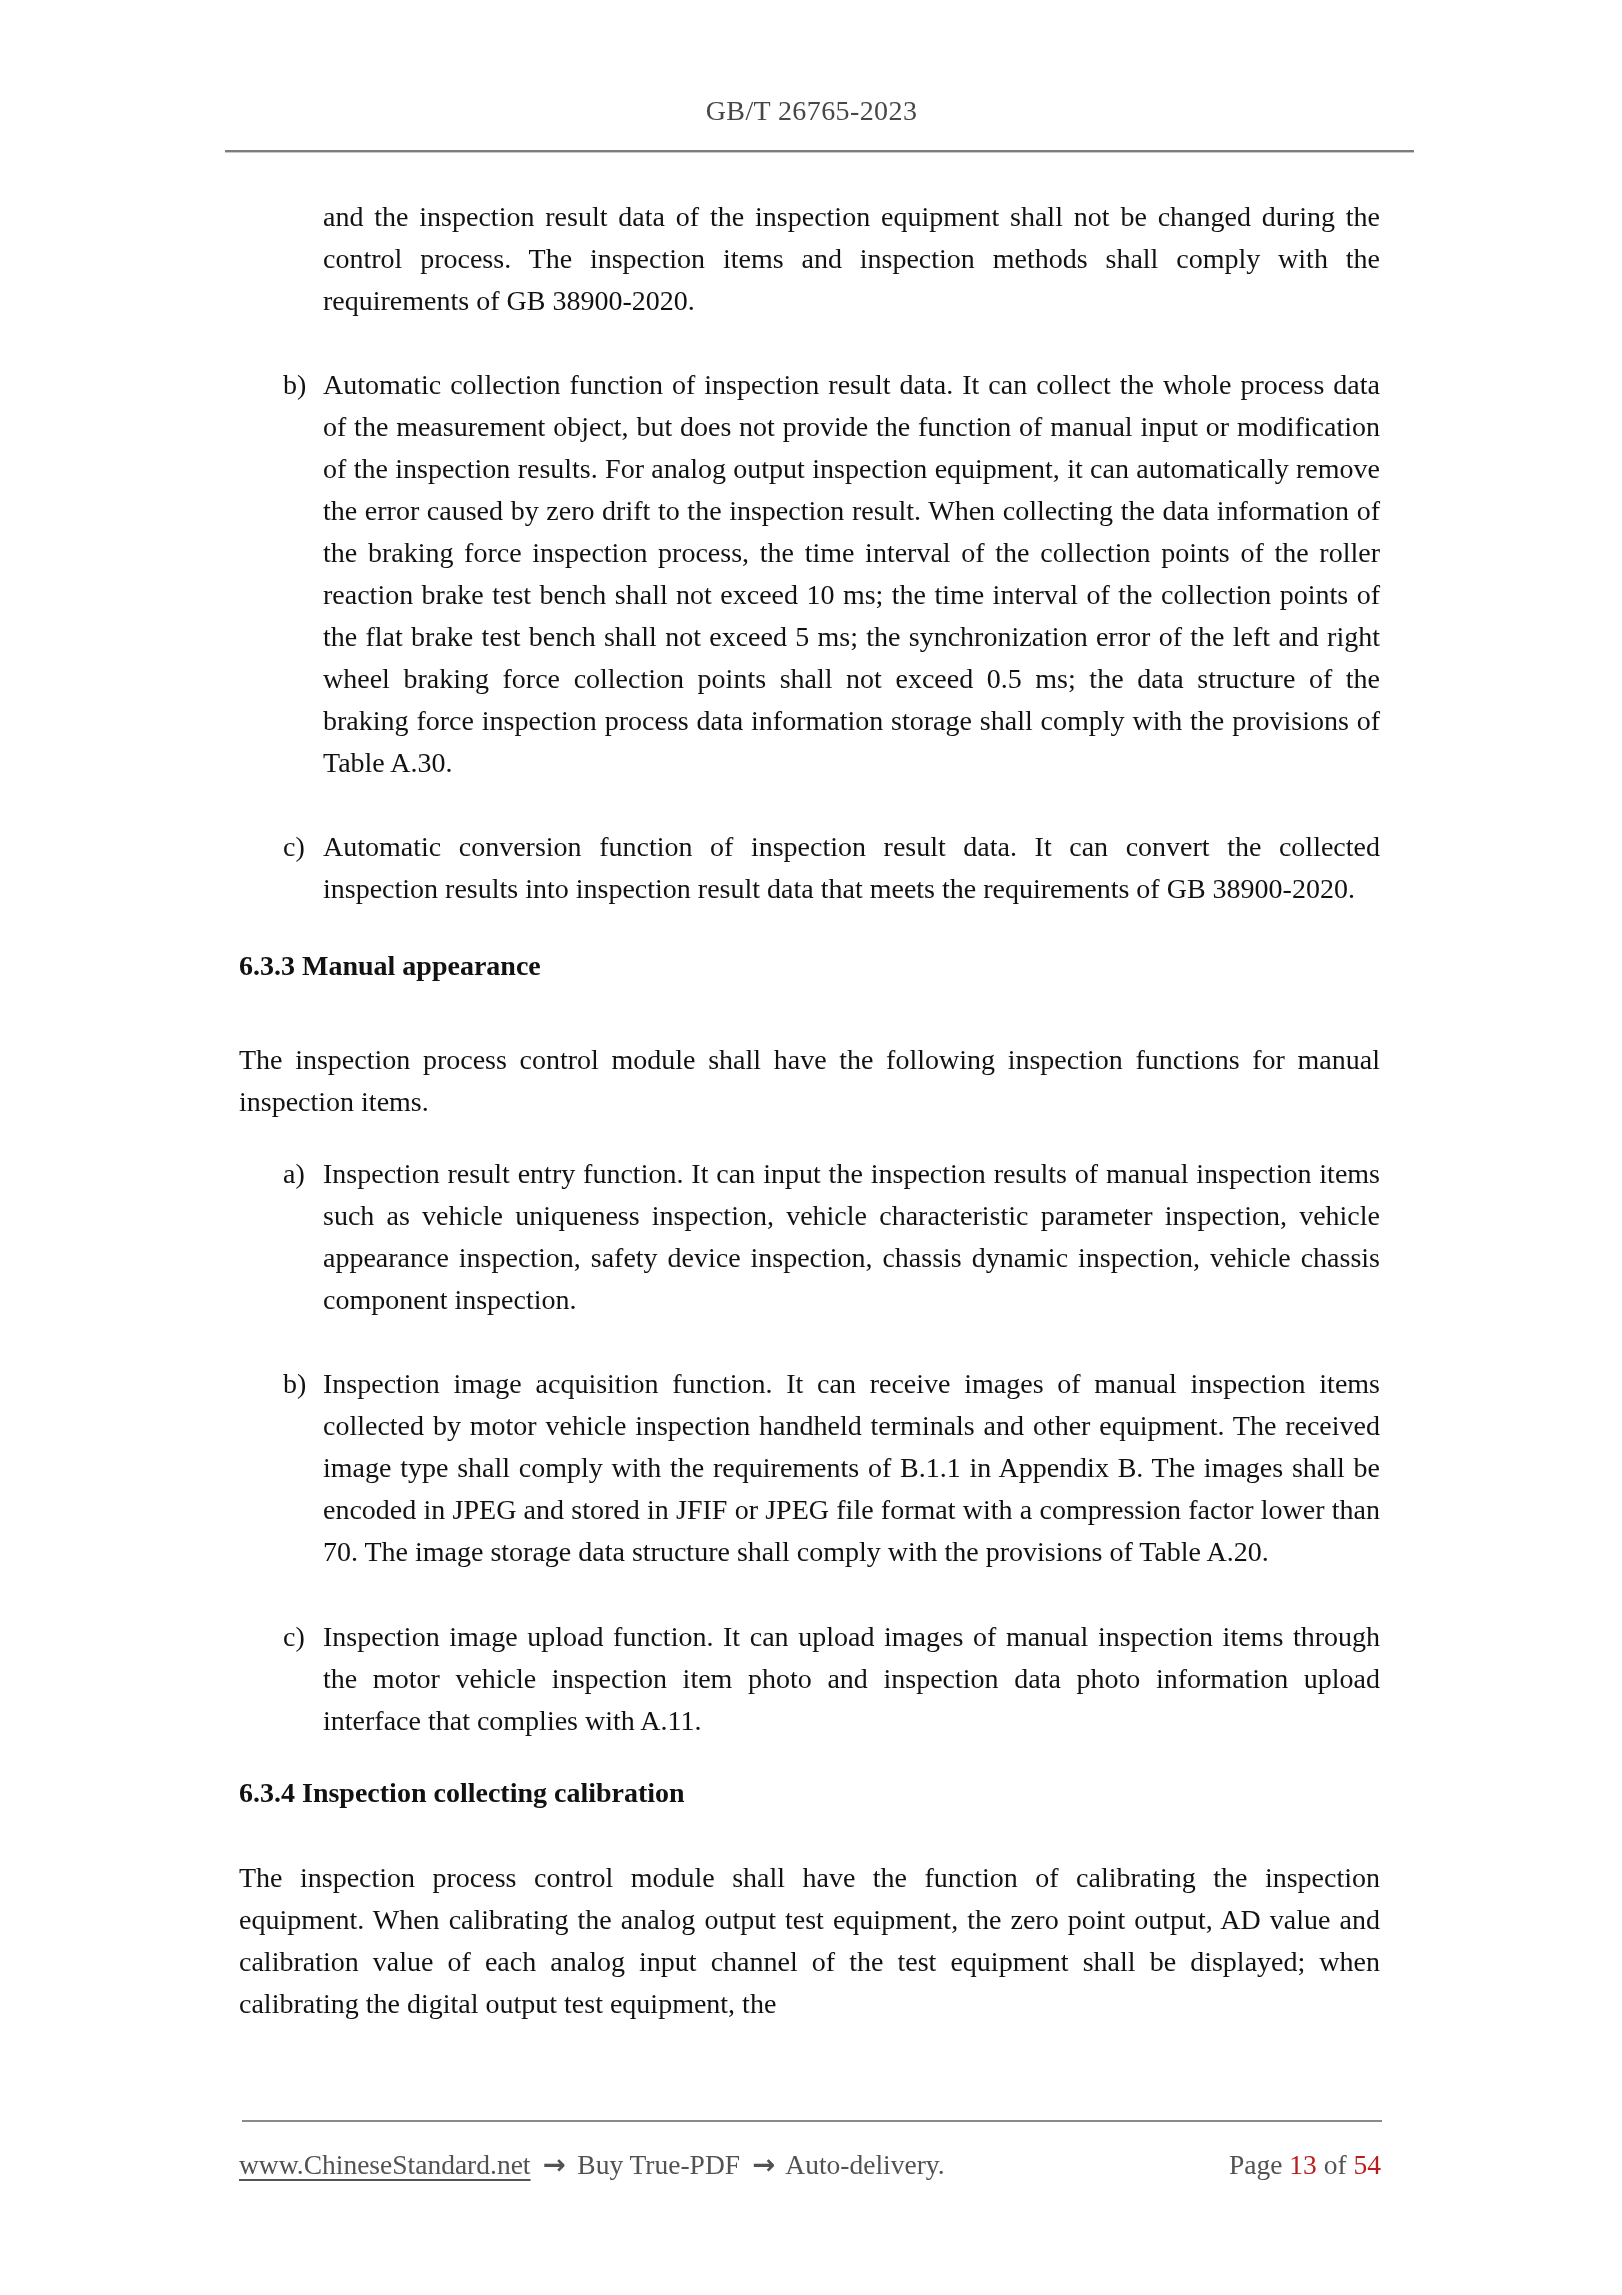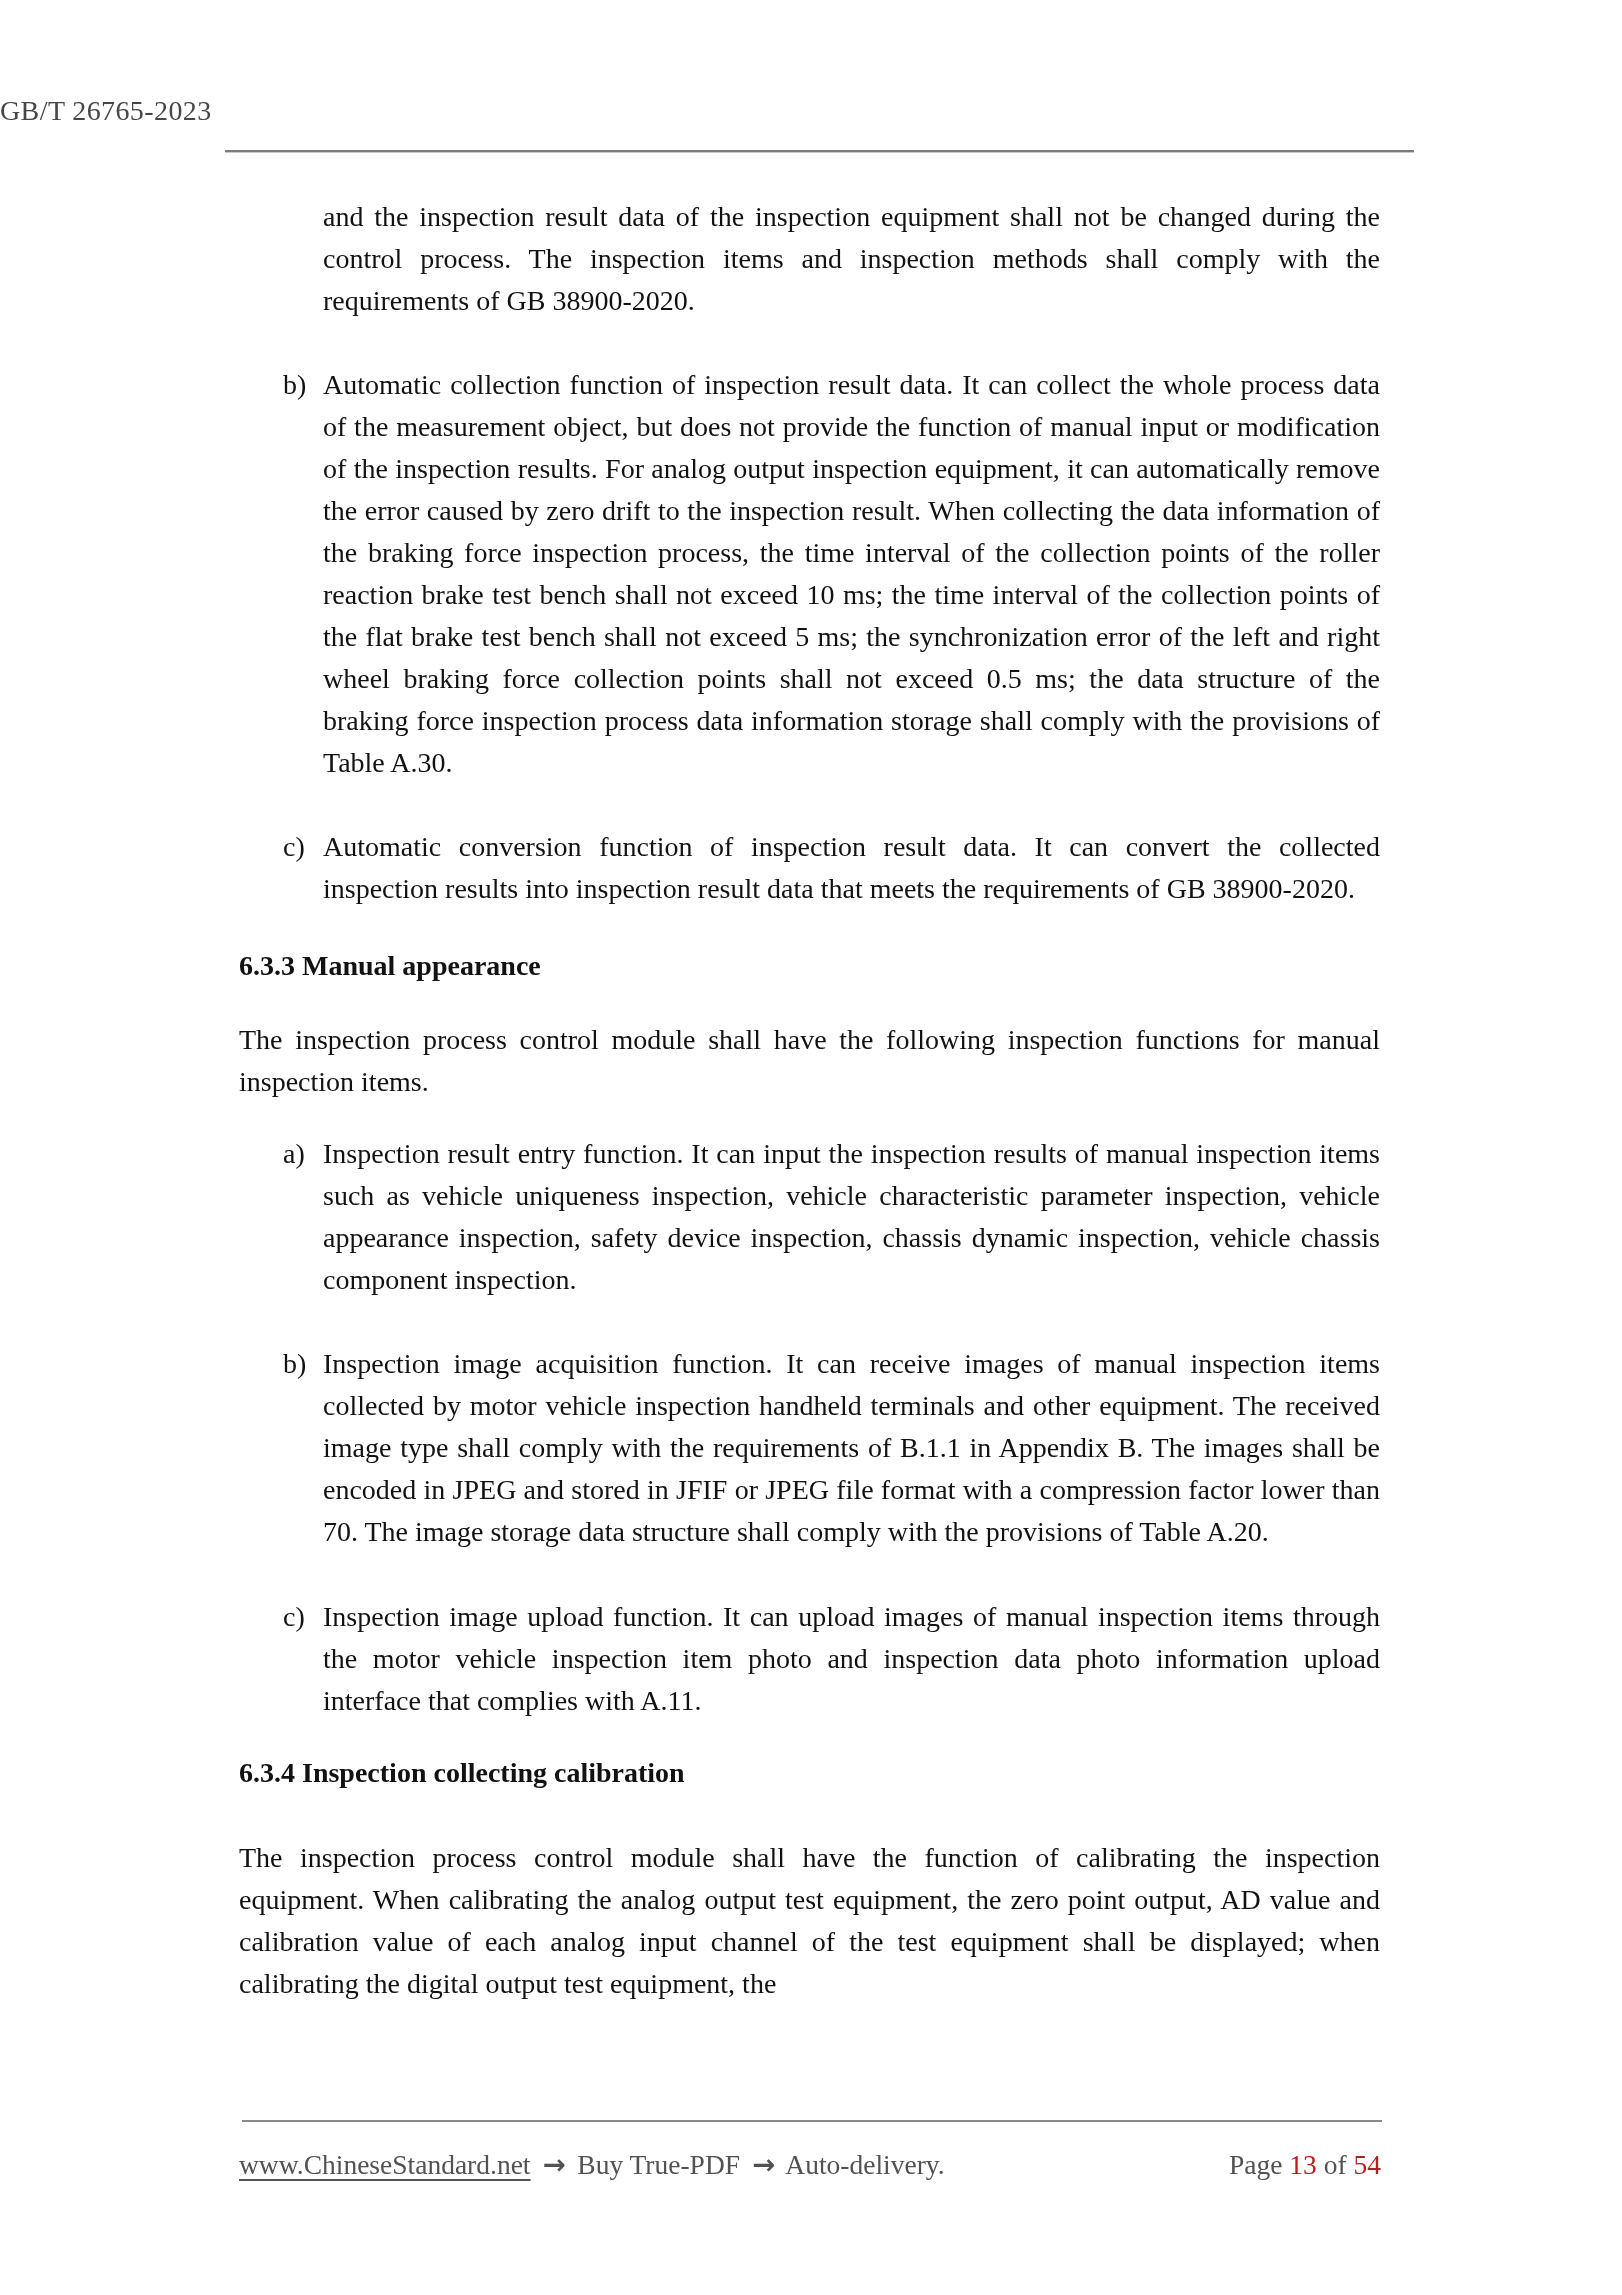--- a/index.html
+++ b/index.html
@@ -9,21 +9,21 @@
     height: 2295px;
     margin: 0 auto;
     background: #ffffff;
     font-family: "Liberation Serif", serif;
     color: #121212;
     box-sizing: border-box;
     overflow: hidden;
   }
   .header-title {
     padding-top: 92px;
-    text-align: left;
+    text-align: center;
     font-size: 28px;
     line-height: 38px;
     color: #474747;
     letter-spacing: 0.4px;
   }
   .header-rule {
     margin-left: 225px;
     margin-top: 20px;
     width: 1189px;
     height: 2.5px;
@@ -45,21 +45,21 @@
     width: 40px;
     margin-left: -40px;
     text-align: left;
   }
   .section-heading {
     font-weight: bold;
     font-size: 28px;
     margin-top: 35px;
     text-align: left;
   }
-  .section-para { margin-top: 32px; }
+  .section-para { margin-top: 52px; }
   .mt-lg { margin-top: 43px; }
   .mt-md { margin-top: 30px; }
   .footer-rule {
     position: absolute;
     left: 242px;
     top: 2120px;
     width: 1140px;
     height: 1.7px;
     background: #8a8a8a;
   }

